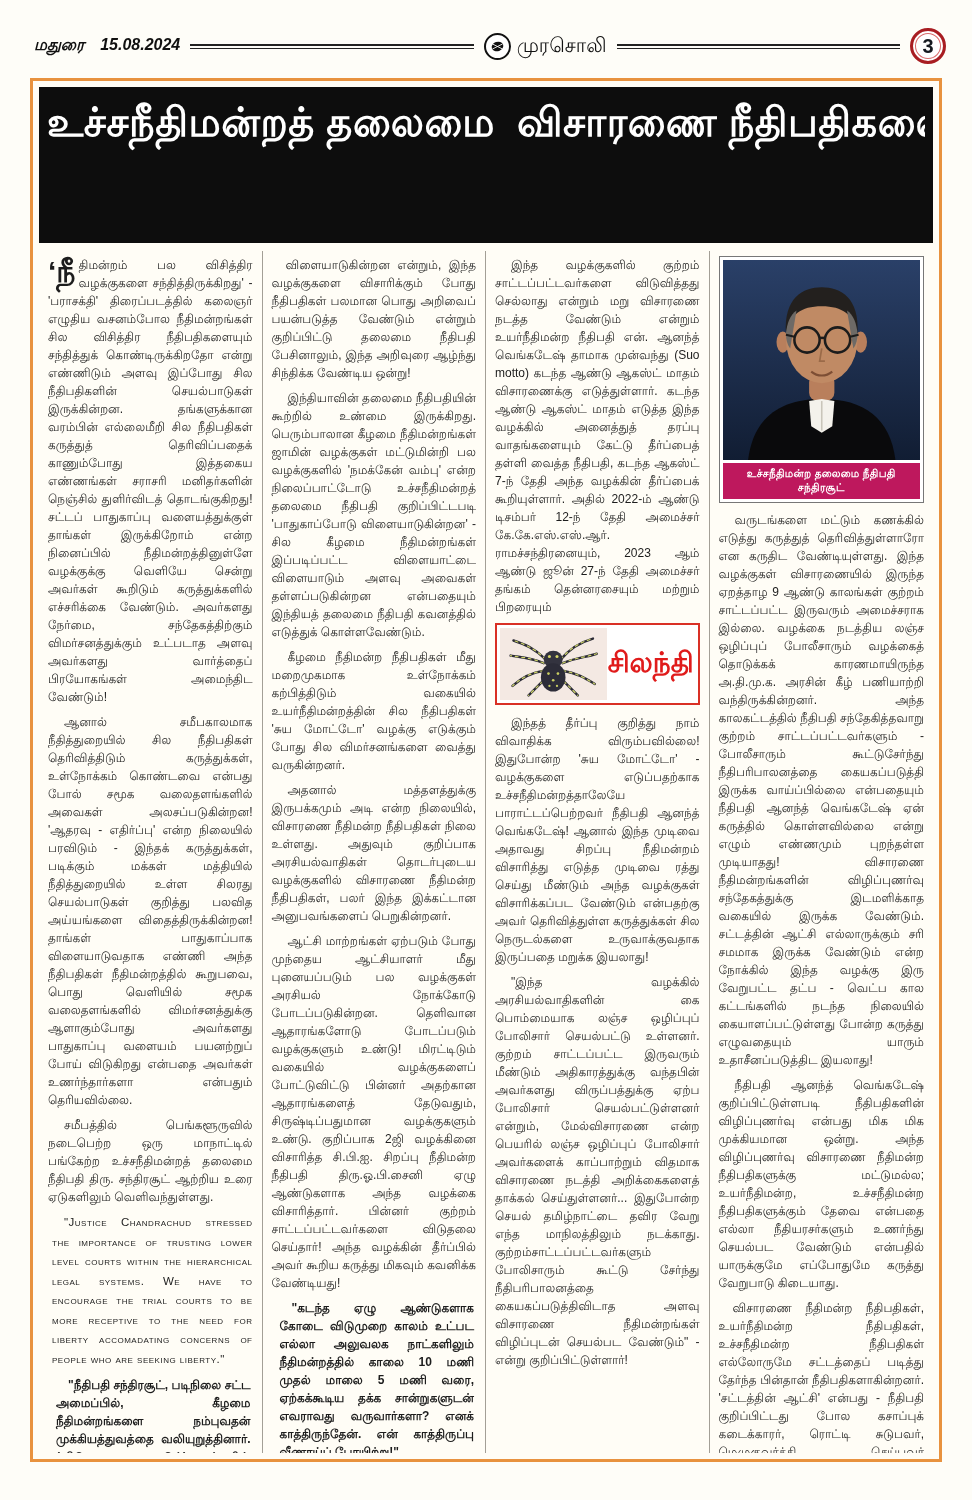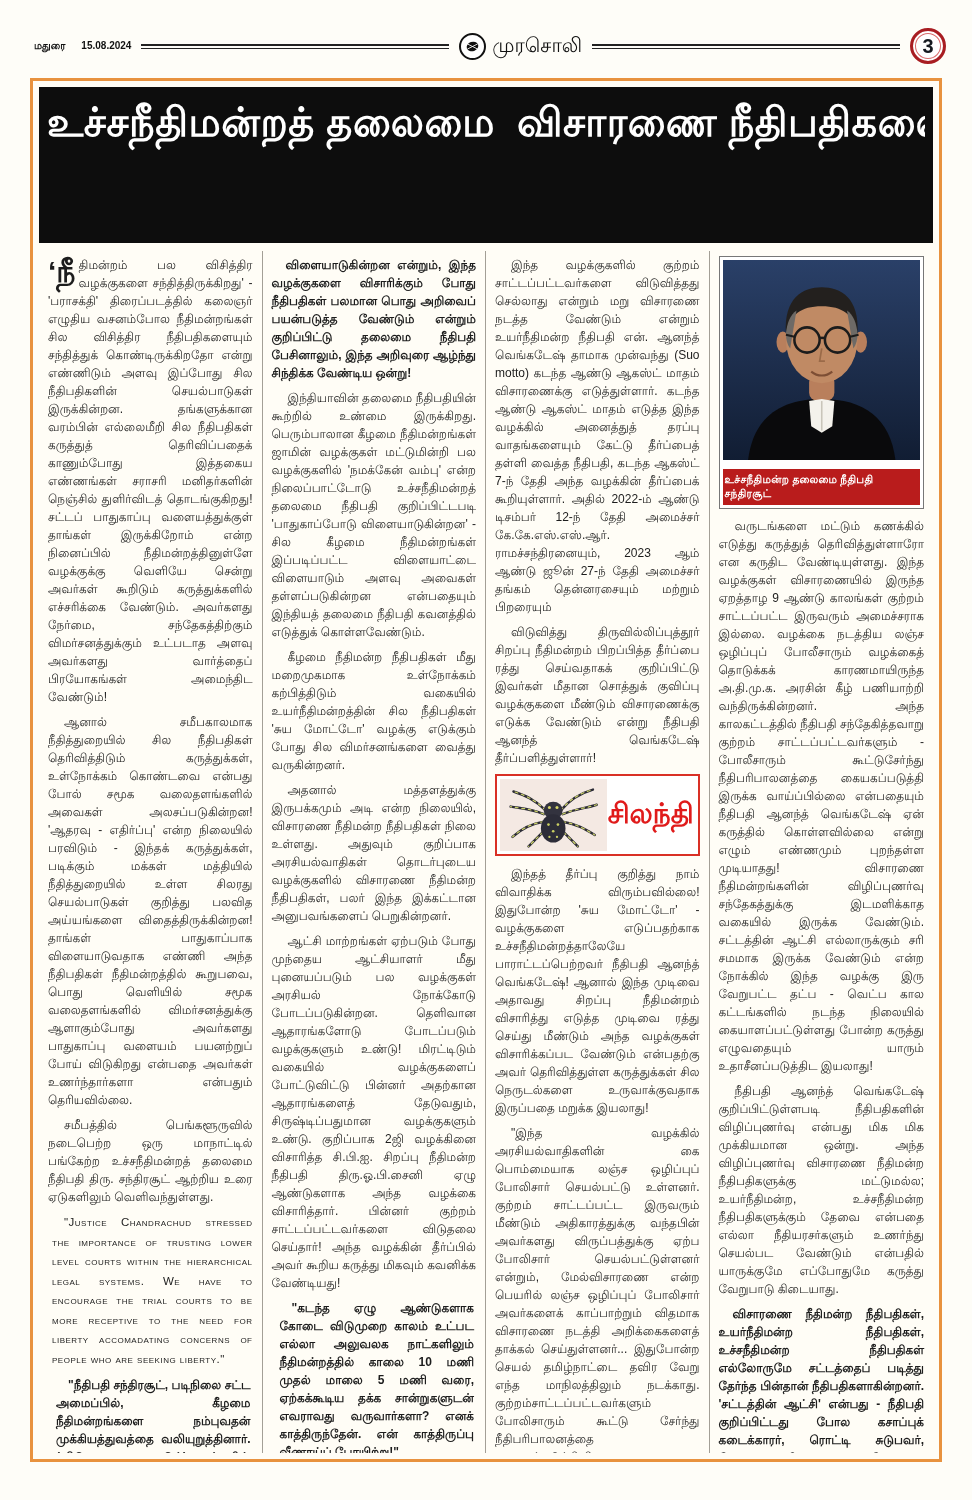--- a/index.html
+++ b/index.html
@@ -1,48 +1,48 @@
 <!DOCTYPE html>
 <html><head>
 <meta charset="utf-8">
 <style>
   * { margin:0; padding:0; box-sizing:border-box; }
   body { width:972px; height:1500px; background:#fefdf8; font-family:"Liberation Sans", sans-serif; position:relative; overflow:hidden; }
 
   
   .pg-header { position:absolute; top:26px; left:34px; right:26px; height:40px; display:flex; align-items:center; }
-  .dateline { font-weight:bold; font-size:10px; color:#111; display:flex; gap:16px; white-space:nowrap; }
+  .dateline { font-weight:bold; font-size:16px; color:#111; display:flex; gap:16px; white-space:nowrap;font-style:italic; }
   .hrule { flex:1; height:5px; border-top:2px solid #222; border-bottom:1px solid #222; margin:0 10px; }
   .masthead { display:flex; align-items:center; gap:6px; white-space:nowrap; }
   .drum-circle { width:27px; height:27px; border:2px solid #111; border-radius:50%; background:#fff; display:flex; align-items:center; justify-content:center; }
   .masthead-name { font-size:20px; font-weight:normal; color:#111; }
   .page-circle { width:36px; height:36px; border:3px solid #a81d22; border-radius:50%; background:#fff; display:flex; align-items:center; justify-content:center; font-size:20px; font-weight:bold; color:#15191f; box-shadow:inset 0 0 0 2px #fff, inset 0 0 0 3px #d86a6a; }
 
   
   .article-box { position:absolute; left:30px; top:78px; width:912px; height:1384px; border:3px solid #e8923f; background:#fffdf6; }
 
   .banner { margin:6px; height:156px; background:#0d0d0d; display:flex; flex-direction:row; justify-content:center; padding:4px 8px; }
   .banner-line { color:#fff; font-weight:bold; text-align:center; font-size:40px; line-height:1.55; letter-spacing:0.5px; white-space:nowrap; overflow:hidden; }
   .banner-div { border-top:1px solid #cfc8ba; margin:1px 6px; }
 
   
   .cols { position:absolute; left:6px; right:6px; top:170px; bottom:6px; display:flex; }
   .col { width:25%; padding:5px 9px 4px 9px; border-right:1px solid #a39f96; overflow:hidden; }
   .col.last { border-right:none; }
   .colbody p { font-size:12px; line-height:1.5; text-align:justify; color:#1d1d1d; margin-bottom:7px; text-indent:16px; }
-  .colbody p.b { font-weight:bold; text-indent:14px; }
+  .colbody p.b { font-weight:normal; text-indent:14px; }
   .colbody p.bq { font-weight:bold; text-indent:12px; padding:0 2px 0 8px; }
   .colbody p.en { font-variant-caps:small-caps; font-size:11.5px; letter-spacing:0.5px; line-height:1.7; text-indent:12px; padding-left:4px; color:#222; }
   .colbody p.drop { text-indent:0; }
   .dropcap { float:left; font-size:30px; line-height:0.9; font-weight:bold; padding:2px 3px 0 0; }
 
   
   .photo-box { border:1px solid #777; background:#fff; padding:3px; margin-bottom:8px; }
   .photo-box svg { display:block; width:100%; height:200px; }
-  .photo-caption { background:#b91c1c; color:#fff; font-size:10.5px; font-weight:bold; text-align:left; padding:4px 2px; margin-top:9px; letter-spacing:0.3px; }
+  .photo-caption { background:#be185d; color:#fff; font-size:10.5px; font-weight:bold; text-align:center; padding:4px 2px; margin-top:3px; letter-spacing:0.3px; }
 
   
   .spider-box { border:2px solid #d93025; background:#fff; display:flex; align-items:stretch; height:82px; margin:4px 0 9px 0; padding:3px; }
   .spider-pic { width:55%; background:#f4e9e3; display:flex; align-items:center; justify-content:center; }
   .spider-pic svg { width:92%; height:92%; }
   .spider-label { flex:1; display:flex; align-items:center; justify-content:center; color:#e01b1b; font-weight:bold; font-size:28px; }
 </style>
 </head>
 <body>
 
@@ -90,21 +90,20 @@
           <p>இந்தியாவின் தலைமை நீதிபதியின் கூற்றில் உண்மை இருக்கிறது. பெரும்பாலான கீழமை நீதிமன்றங்கள் ஜாமின் வழக்குகள் மட்டுமின்றி பல வழக்குகளில் 'நமக்கேன் வம்பு' என்ற நிலைப்பாட்டோடு உச்சநீதிமன்றத் தலைமை நீதிபதி குறிப்பிட்டபடி 'பாதுகாப்போடு விளையாடுகின்றன' - சில கீழமை நீதிமன்றங்கள் இப்படிப்பட்ட விளையாட்டை விளையாடும் அளவு அவைகள் தள்ளப்படுகின்றன என்பதையும் இந்தியத் தலைமை நீதிபதி கவனத்தில் எடுத்துக் கொள்ளவேண்டும்.</p>
           <p>கீழமை நீதிமன்ற நீதிபதிகள் மீது மறைமுகமாக உள்நோக்கம் கற்பித்திடும் வகையில் உயர்நீதிமன்றத்தின் சில நீதிபதிகள் 'சுய மோட்டோ' வழக்கு எடுக்கும் போது சில விமர்சனங்களை வைத்து வருகின்றனர்.</p>
           <p>அதனால் மத்தளத்துக்கு இருபக்கமும் அடி என்ற நிலையில், விசாரணை நீதிமன்ற நீதிபதிகள் நிலை உள்ளது. அதுவும் குறிப்பாக அரசியல்வாதிகள் தொடர்புடைய வழக்குகளில் விசாரணை நீதிமன்ற நீதிபதிகள், பலர் இந்த இக்கட்டான அனுபவங்களைப் பெறுகின்றனர்.</p>
           <p>ஆட்சி மாற்றங்கள் ஏற்படும் போது முந்தைய ஆட்சியாளர் மீது புனையப்படும் பல வழக்குகள் அரசியல் நோக்கோடு போடப்படுகின்றன. தெளிவான ஆதாரங்களோடு போடப்படும் வழக்குகளும் உண்டு! மிரட்டிடும் வகையில் வழக்குகளைப் போட்டுவிட்டு பின்னர் அதற்கான ஆதாரங்களைத் தேடுவதும், சிருஷ்டிப்பதுமான வழக்குகளும் உண்டு. குறிப்பாக 2ஜி வழக்கினை விசாரித்த சி.பி.ஐ. சிறப்பு நீதிமன்ற நீதிபதி திரு.ஓ.பி.சைனி ஏழு ஆண்டுகளாக அந்த வழக்கை விசாரித்தார். பின்னர் குற்றம் சாட்டப்பட்டவர்களை விடுதலை செய்தார்! அந்த வழக்கின் தீர்ப்பில் அவர் கூறிய கருத்து மிகவும் கவனிக்க வேண்டியது!</p>
           <p class="bq">"கடந்த ஏழு ஆண்டுகளாக கோடை விடுமுறை காலம் உட்பட எல்லா அலுவலக நாட்களிலும் நீதிமன்றத்தில் காலை 10 மணி முதல் மாலை 5 மணி வரை, ஏற்கக்கூடிய தக்க சான்றுகளுடன் எவராவது வருவார்களா? எனக் காத்திருந்தேன். என் காத்திருப்பு வீணாய்ப் போயிற்று!"</p>
         </div>
     </div>
     <div class="col">
       <div class="colbody">
           <p>இந்த வழக்குகளில் குற்றம் சாட்டப்பட்டவர்களை விடுவித்தது செல்லாது என்றும் மறு விசாரணை நடத்த வேண்டும் என்றும் உயர்நீதிமன்ற நீதிபதி என். ஆனந்த் வெங்கடேஷ் தாமாக முன்வந்து (Suo motto) கடந்த ஆண்டு ஆகஸ்ட் மாதம் விசாரணைக்கு எடுத்துள்ளார். கடந்த ஆண்டு ஆகஸ்ட் மாதம் எடுத்த இந்த வழக்கில் அனைத்துத் தரப்பு வாதங்களையும் கேட்டு தீர்ப்பைத் தள்ளி வைத்த நீதிபதி, கடந்த ஆகஸ்ட் 7-ந் தேதி அந்த வழக்கின் தீர்ப்பைக் கூறியுள்ளார். அதில் 2022-ம் ஆண்டு டிசம்பர் 12-ந் தேதி அமைச்சர் கே.கே.எஸ்.எஸ்.ஆர். ராமச்சந்திரனையும், 2023 ஆம் ஆண்டு ஜூன் 27-ந் தேதி அமைச்சர் தங்கம் தென்னரசையும் மற்றும் பிறரையும்</p>
-          <p>விடுவித்து திருவில்லிப்புத்தூர் சிறப்பு நீதிமன்றம் பிறப்பித்த தீர்ப்பை ரத்து செய்வதாகக் குறிப்பிட்டு இவர்கள் மீதான சொத்துக் குவிப்பு வழக்குகளை மீண்டும் விசாரணைக்கு எடுக்க வேண்டும் என்று நீதிபதி ஆனந்த் வெங்கடேஷ் தீர்ப்பளித்துள்ளார்!</p>
   <div class="spider-box">
     <div class="spider-pic">
       <svg viewBox="0 0 100 70">
         <g stroke="#2b2b36" stroke-width="2.6" fill="none" stroke-linecap="round">
           <path d="M42,30 C30,18 20,14 8,10"></path>
                   <path d="M40,34 C26,28 16,28 5,26"></path>
           <path d="M40,42 C26,44 16,50 7,58"></path>
                   <path d="M44,48 C36,56 30,62 24,68"></path>
           <path d="M58,30 C68,18 78,12 92,8"></path>
                   <path d="M60,34 C74,28 84,28 96,24"></path>

